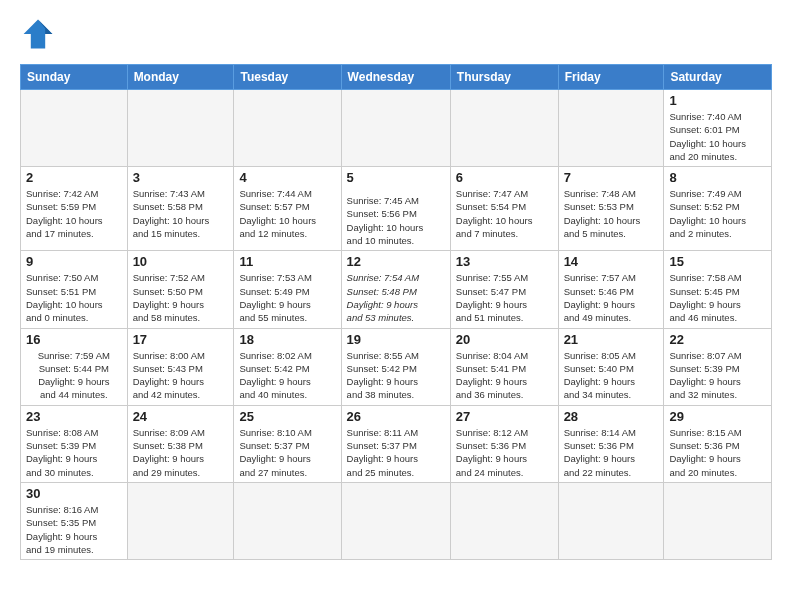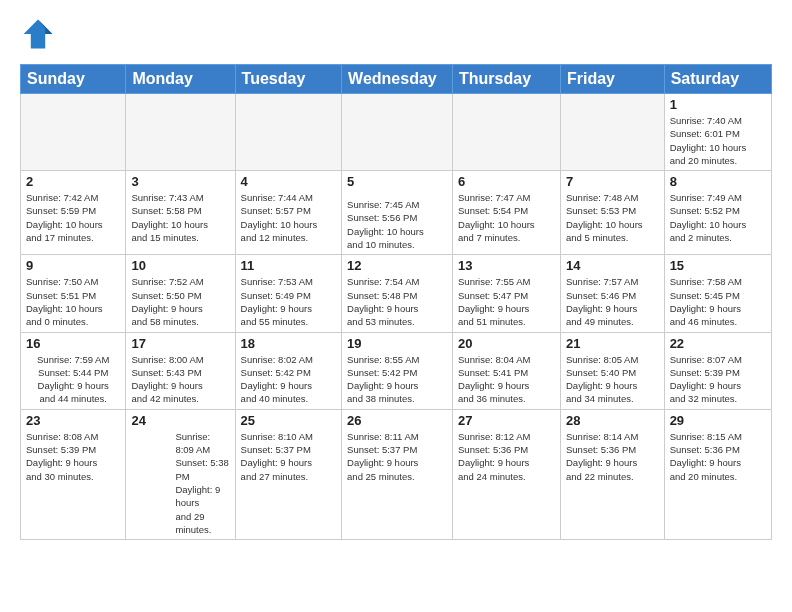--- a/index.html
+++ b/index.html
@@ -56,21 +56,21 @@
       color: #555;
     }
     .calendar {
       width: 100%;
       border-collapse: collapse;
       border: 1px solid #ccc;
     }
     .calendar th {
       background: #3a7dc9;
       color: #fff;
-      font-size: 16px;
+      font-size: 12px;
       font-weight: bold;
       padding: 5px 6px;
       text-align: left;
       border: 1px solid #5a9de0;
     }
     .calendar td {
       border: 1px solid #ccc;
       vertical-align: top;
       padding: 3px 5px;
       width: 113px;
@@ -216,21 +216,21 @@
           </td>
           <td>
             <span class="day-num">11</span>
             <div class="day-info" style="white-space: pre-line;">Sunrise: 7:53 AM
 Sunset: 5:49 PM
 Daylight: 9 hours
 and 55 minutes.</div>
           </td>
           <td>
             <span class="day-num">12</span>
-            <div class="day-info" style="white-space: pre-line;">Sunrise: 7:54 AM
+            <div class="day-info" style="white-space: pre-line; font-style: italic;">Sunrise: 7:54 AM
 Sunset: 5:48 PM
 Daylight: 9 hours
 and 53 minutes.</div>
           </td>
           <td>
             <span class="day-num">13</span>
             <div class="day-info" style="white-space: pre-line;">Sunrise: 7:55 AM
 Sunset: 5:47 PM
 Daylight: 9 hours
 and 51 minutes.</div>
@@ -304,21 +304,21 @@
         <tr>
           <td>
             <span class="day-num">23</span>
             <div class="day-info" style="white-space: pre-line;">Sunrise: 8:08 AM
 Sunset: 5:39 PM
 Daylight: 9 hours
 and 30 minutes.</div>
           </td>
           <td>
             <span class="day-num">24</span>
-            <div class="day-info" style="white-space: pre-line; margin-left: 44px;">Sunrise: 8:09 AM
+            <div class="day-info" style="white-space: pre-line;">Sunrise: 8:09 AM
 Sunset: 5:38 PM
 Daylight: 9 hours
 and 29 minutes.</div>
           </td>
           <td>
             <span class="day-num">25</span>
             <div class="day-info" style="white-space: pre-line;">Sunrise: 8:10 AM
 Sunset: 5:37 PM
 Daylight: 9 hours
 and 27 minutes.</div>
@@ -344,16 +344,31 @@
 Daylight: 9 hours
 and 22 minutes.</div>
           </td>
           <td>
             <span class="day-num">29</span>
             <div class="day-info" style="white-space: pre-line;">Sunrise: 8:15 AM
 Sunset: 5:36 PM
 Daylight: 9 hours
 and 20 minutes.</div>
           </td>
+        </tr>
+        <tr class="last-row">
+          <td class="has-data">
+            <span class="day-num">30</span>
+            <div class="day-info" style="white-space: pre-line;">Sunrise: 8:16 AM
+Sunset: 5:35 PM
+Daylight: 9 hours
+and 19 minutes.</div>
+          </td>
+          <td class="empty"></td>
+          <td class="empty"></td>
+          <td class="empty"></td>
+          <td class="empty"></td>
+          <td class="empty"></td>
+          <td class="empty"></td>
         </tr>
       </tbody>
   </table>
 </div>
 
 </body></html>

